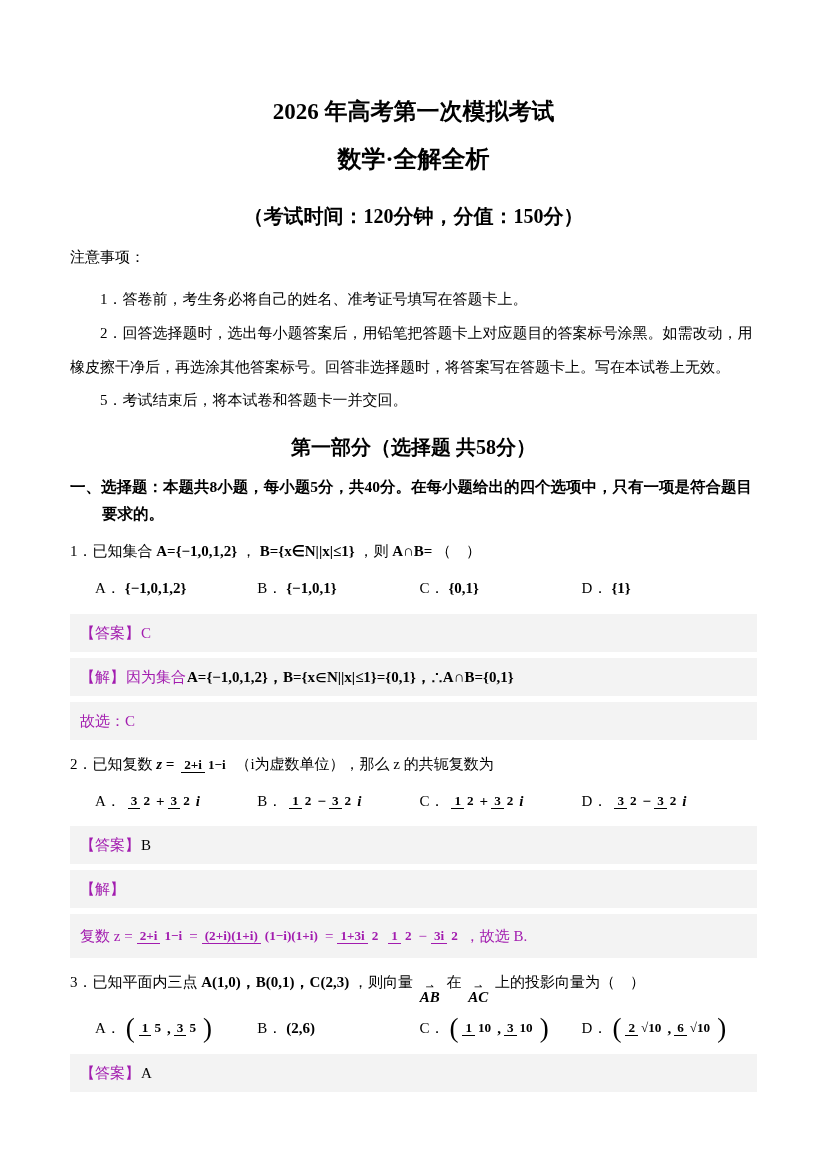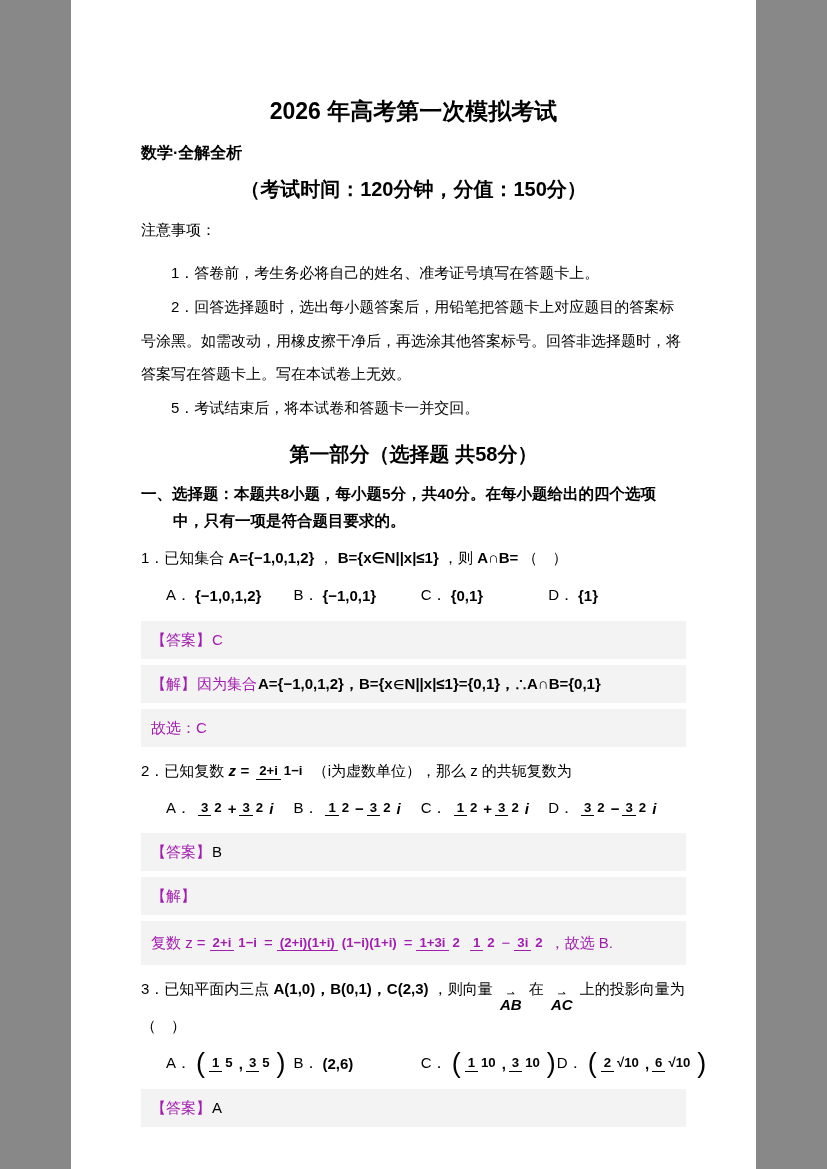--- a/index.html
+++ b/index.html
@@ -1,24 +1,24 @@
 <!DOCTYPE html>
 <html><head>
 <meta charset="utf-8">
 <style>
   * { margin:0; padding:0; box-sizing:border-box; }
   html,body { background:#888; }
   .page {
-    width:685px; height:1169px; margin:0 auto; background:#ffffff;
+    width:827px; height:1169px; margin:0 auto; background:#ffffff;
     padding:96px 70px 30px 70px;
-    font-family:Liberation Sans, sans-serif;
+    font-family:Liberation Serif, serif;
     font-size:15px; color:#000; overflow:hidden; position:relative;
   }
   .title { text-align:center; font-size:23px; font-weight:bold; margin-bottom:16px; }
-  .subtitle { text-align:left; font-size:16px; font-weight:bold; margin-bottom:12px; }
+  .subtitle { text-align:center; font-size:24px; font-weight:bold; margin-bottom:28px; }
   .exam-info { text-align:center; font-size:20px; font-weight:bold; margin-bottom:18px; }
   .notice-title { font-size:15px; margin-bottom:16px; }
   .notice { font-size:15px; line-height:2.25; text-indent:2em; }
   .section-title { text-align:center; font-size:20px; font-weight:bold; margin:16px 0 12px; }
   .section-intro { font-weight:bold; font-size:15.5px; line-height:1.75; padding-left:32px; text-indent:-32px; margin-bottom:10px; }
   .question { margin-top:10px; }
   .qstem { line-height:1.9; margin-bottom:8px; }
   .math { font-weight:bold; }
   .it { font-style:italic; }
   .opt-row { display:flex; align-items:center; padding-left:25px; margin:10px 0 12px; min-height:26px; }

